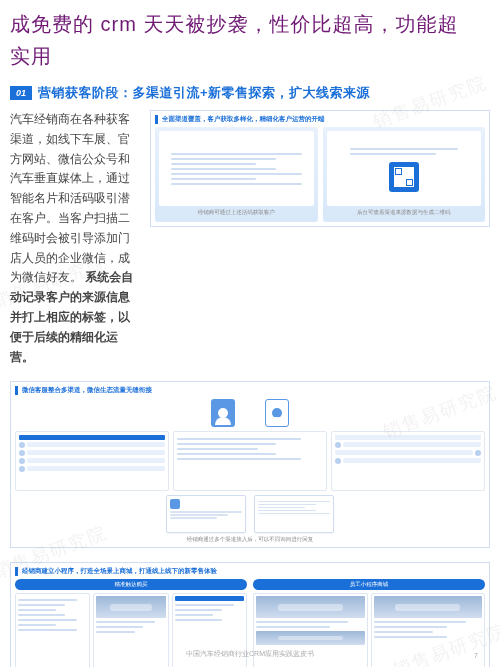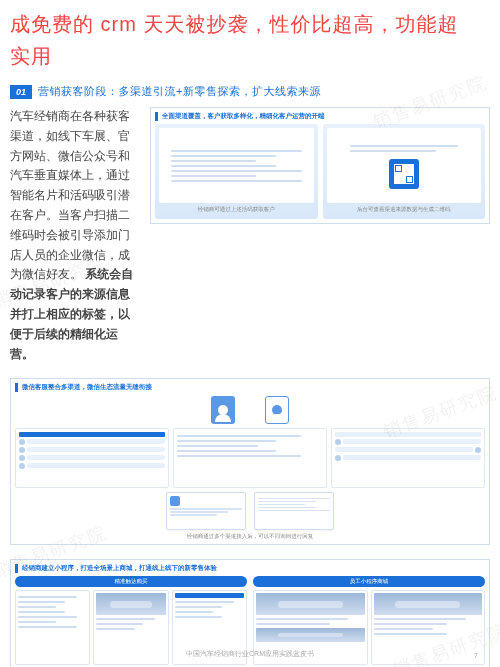--- a/index.html
+++ b/index.html
@@ -6,21 +6,21 @@
   body {
     width: 500px;
     height: 667px;
     background: #fff;
     font-family: "Microsoft YaHei", "PingFang SC", sans-serif;
     position: relative;
     overflow: hidden;
   }
   .page-title {
     font-size: 20px;
-    color: #ef4444;
+    color: #701a75;
     padding: 8px 22px 12px 10px;
     line-height: 1.6;
     letter-spacing: 1px;
   }
   .content {
     padding: 0 10px;
   }
   .section-header {
     display: flex;
     align-items: center;
@@ -30,22 +30,22 @@
     background: #1a6fd8;
     color: #fff;
     font-size: 9px;
     font-weight: bold;
     padding: 2px 6px;
     margin-right: 6px;
     font-style: italic;
   }
   .sec-title {
     color: #1a6fd8;
-    font-size: 11px;
-    font-weight: normal;
+    font-size: 13px;
+    font-weight: bold;
     letter-spacing: 0.5px;
   }
   .row {
     display: flex;
     margin-bottom: 14px;
     gap: 10px;
   }
   .row-text {
     width: 130px;
     font-size: 12px;

